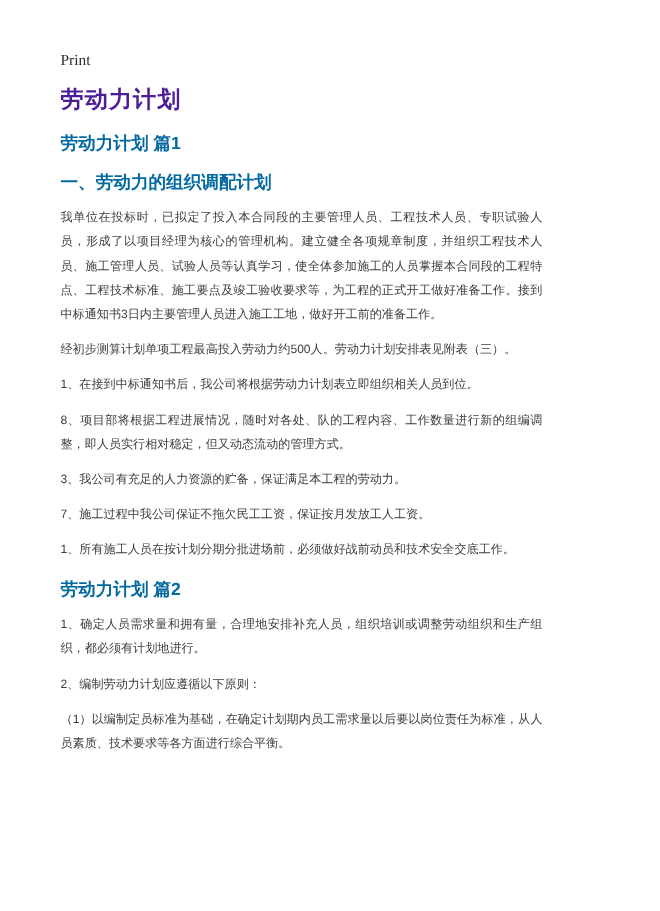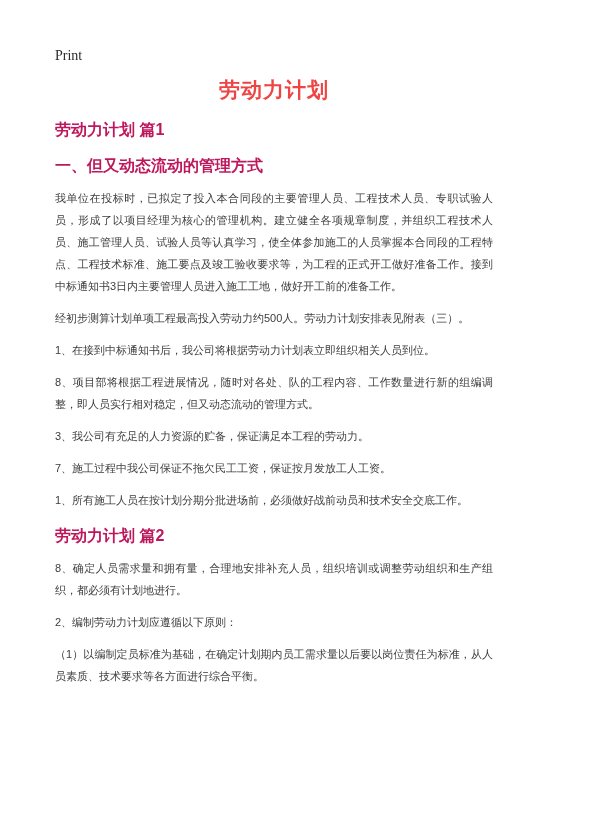--- a/index.html
+++ b/index.html
@@ -15,34 +15,34 @@
     }
     .print-label {
       font-family: "Liberation Serif", serif;
       font-size: 14px;
       color: #2b2b2b;
       margin-bottom: 6px;
     }
     .doc-title {
       font-size: 21px;
       font-weight: bold;
-      text-align: center;
-      color: #ef4444;
+      text-align: left;
+      color: #4c1d95;
       margin-top: 12px;
       margin-bottom: 16px;
       letter-spacing: 1px;
     }
     .doc-subtitle {
       font-size: 15.5px;
       margin-bottom: 6px;
     }
     .sec-heading {
       font-size: 16px;
       font-weight: bold;
-      color: #be185d;
+      color: #0369a1;
       margin-top: 15px;
       margin-bottom: 4px;
     }
     .para {
       font-size: 11px;
       line-height: 22px;
       text-align: justify;
       margin-top: 10px;
       margin-bottom: 10px;
     }
@@ -52,38 +52,38 @@
 
 <div class="page">
 
   <div class="print-label">Print</div>
 
   <h1 class="doc-title">劳动力计划</h1>
 
 
   <h2 class="sec-heading">劳动力计划 篇1</h2>
 
-  <h3 class="sec-heading">一、但又动态流动的管理方式</h3>
+  <h3 class="sec-heading">一、劳动力的组织调配计划</h3>
 
   <p class="para">我单位在投标时，已拟定了投入本合同段的主要管理人员、工程技术人员、专职试验人员，形成了以项目经理为核心的管理机构。建立健全各项规章制度，并组织工程技术人员、施工管理人员、试验人员等认真学习，使全体参加施工的人员掌握本合同段的工程特点、工程技术标准、施工要点及竣工验收要求等，为工程的正式开工做好准备工作。接到中标通知书3日内主要管理人员进入施工工地，做好开工前的准备工作。</p>
 
   <p class="para">经初步测算计划单项工程最高投入劳动力约500人。劳动力计划安排表见附表（三）。</p>
 
 
   <p class="para">1、在接到中标通知书后，我公司将根据劳动力计划表立即组织相关人员到位。</p>
 
   <p class="para">8、项目部将根据工程进展情况，随时对各处、队的工程内容、工作数量进行新的组编调整，即人员实行相对稳定，但又动态流动的管理方式。</p>
 
   <p class="para">3、我公司有充足的人力资源的贮备，保证满足本工程的劳动力。</p>
 
   <p class="para">7、施工过程中我公司保证不拖欠民工工资，保证按月发放工人工资。</p>
 
   <p class="para">1、所有施工人员在按计划分期分批进场前，必须做好战前动员和技术安全交底工作。</p>
 
   <h2 class="sec-heading">劳动力计划 篇2</h2>
 
-  <p class="para">8、确定人员需求量和拥有量，合理地安排补充人员，组织培训或调整劳动组织和生产组织，都必须有计划地进行。</p>
+  <p class="para">1、确定人员需求量和拥有量，合理地安排补充人员，组织培训或调整劳动组织和生产组织，都必须有计划地进行。</p>
 
   <p class="para">2、编制劳动力计划应遵循以下原则：</p>
 
   <p class="para">（1）以编制定员标准为基础，在确定计划期内员工需求量以后要以岗位责任为标准，从人员素质、技术要求等各方面进行综合平衡。</p>
 
 </div>
 
 </body></html>

